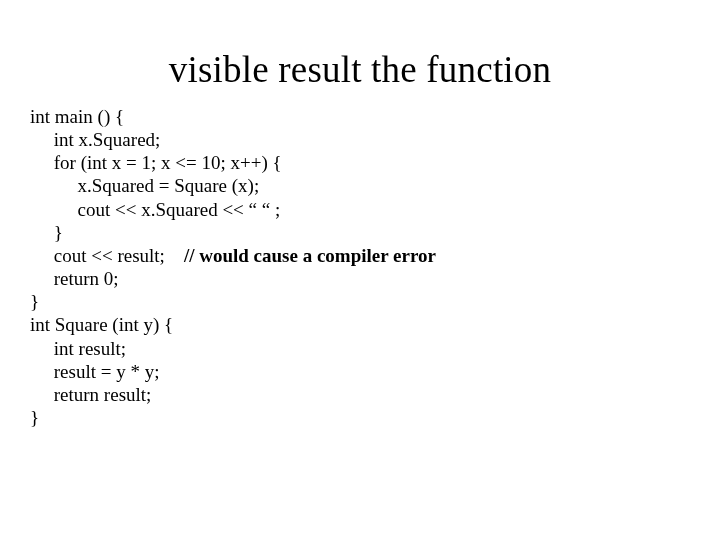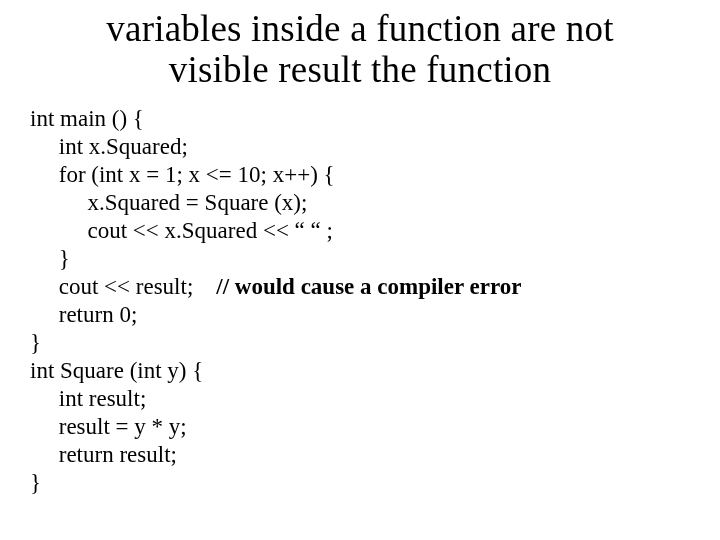--- a/index.html
+++ b/index.html
@@ -19,36 +19,36 @@
   }
   .title {
     font-size: 37px;
     line-height: 1.12;
     text-align: center;
     margin: 0 0 14px 0;
     font-weight: normal;
     letter-spacing: 0.2px;
   }
   .code {
-    font-size: 23px;
+    font-size: 19px;
     line-height: 1.22;
     white-space: pre;
     font-family: "Times New Roman", Times, serif;
     padding-left: 0;
   }
   .comment {
     font-weight: bold;
   }
 </style>
 </head>
 <body>
 
 <div class="slide">
   <h1 class="title">
-    <span>variables inside a function are not</span><br>
+    <br>
     <span>visible result the function</span>
   </h1>
 
   <div class="code"><span>int main () {</span>
 <span>     int x.Squared;</span>
 <span>     for (int x = 1; x &lt;= 10; x++) {</span>
 <span>          x.Squared = Square (x);</span>
 <span>          cout &lt;&lt; x.Squared &lt;&lt; “ “ ;</span>
 <span>     }</span>
 <span>     cout &lt;&lt; result;    </span><span class="comment">// would cause a compiler error</span>

